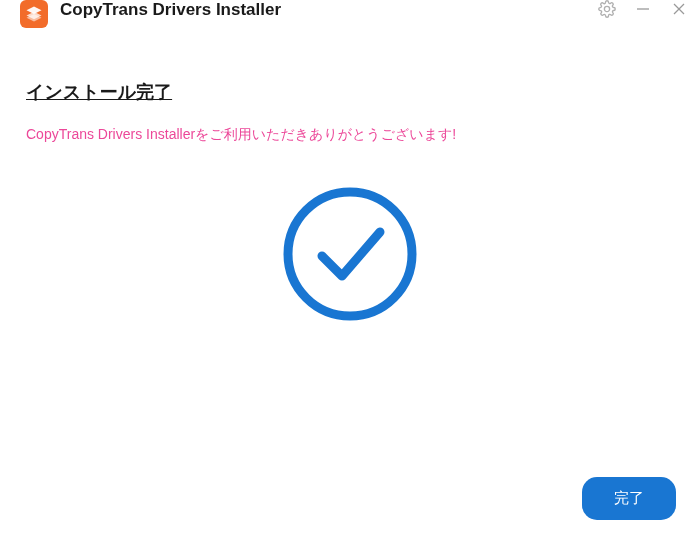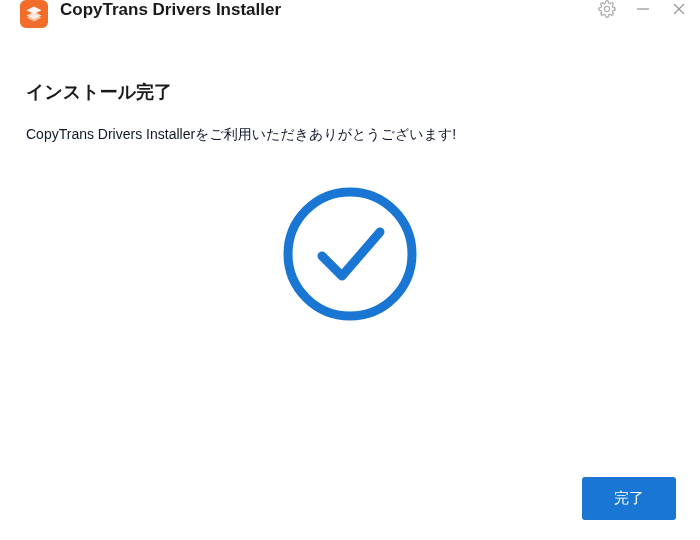--- a/index.html
+++ b/index.html
@@ -53,44 +53,45 @@
       cursor: pointer;
     }
     .content {
       padding: 30px 26px 20px 26px;
     }
     .heading {
       font-size: 18px;
       font-weight: 700;
       color: #1a1a1a;
       margin-bottom: 22px;
+      text-decoration: underline;
     }
     .message {
       font-size: 14px;
-      color: #0f172a;
+      color: #ec4899;
       margin-bottom: 22px;
     }
     .checkmark-container {
       display: flex;
       justify-content: center;
       align-items: center;
       margin-top: 40px;
     }
     .footer {
       position: absolute;
       bottom: 20px;
       right: 24px;
     }
     .complete-button {
       background: #1976d2;
       color: #fff;
       border: none;
       padding: 12px 32px;
       font-size: 15px;
-      border-radius: 3px;
+      border-radius: 15px;
       cursor: pointer;
       font-family: inherit;
     }
   </style>
 </head>
 <body>
 
 <div class="titlebar">
   <div class="app-logo">
     <svg width="18" height="18" viewBox="0 0 24 24">

